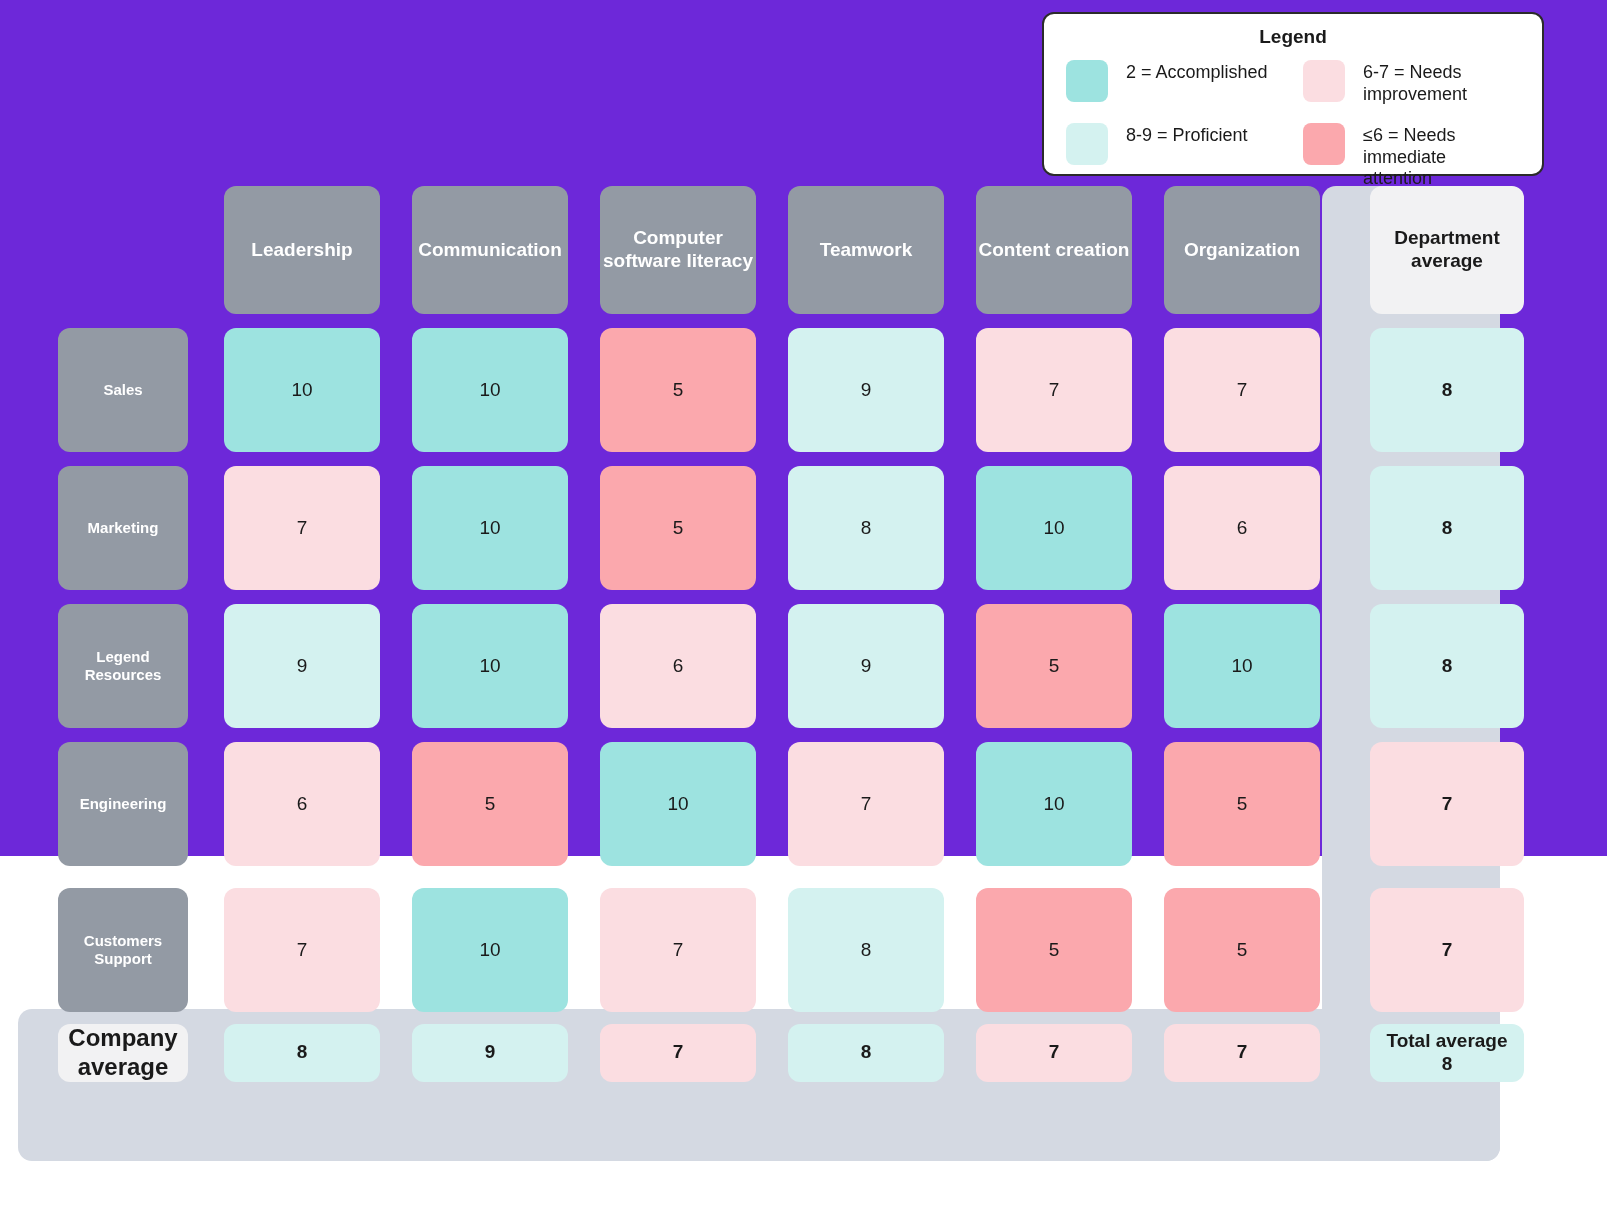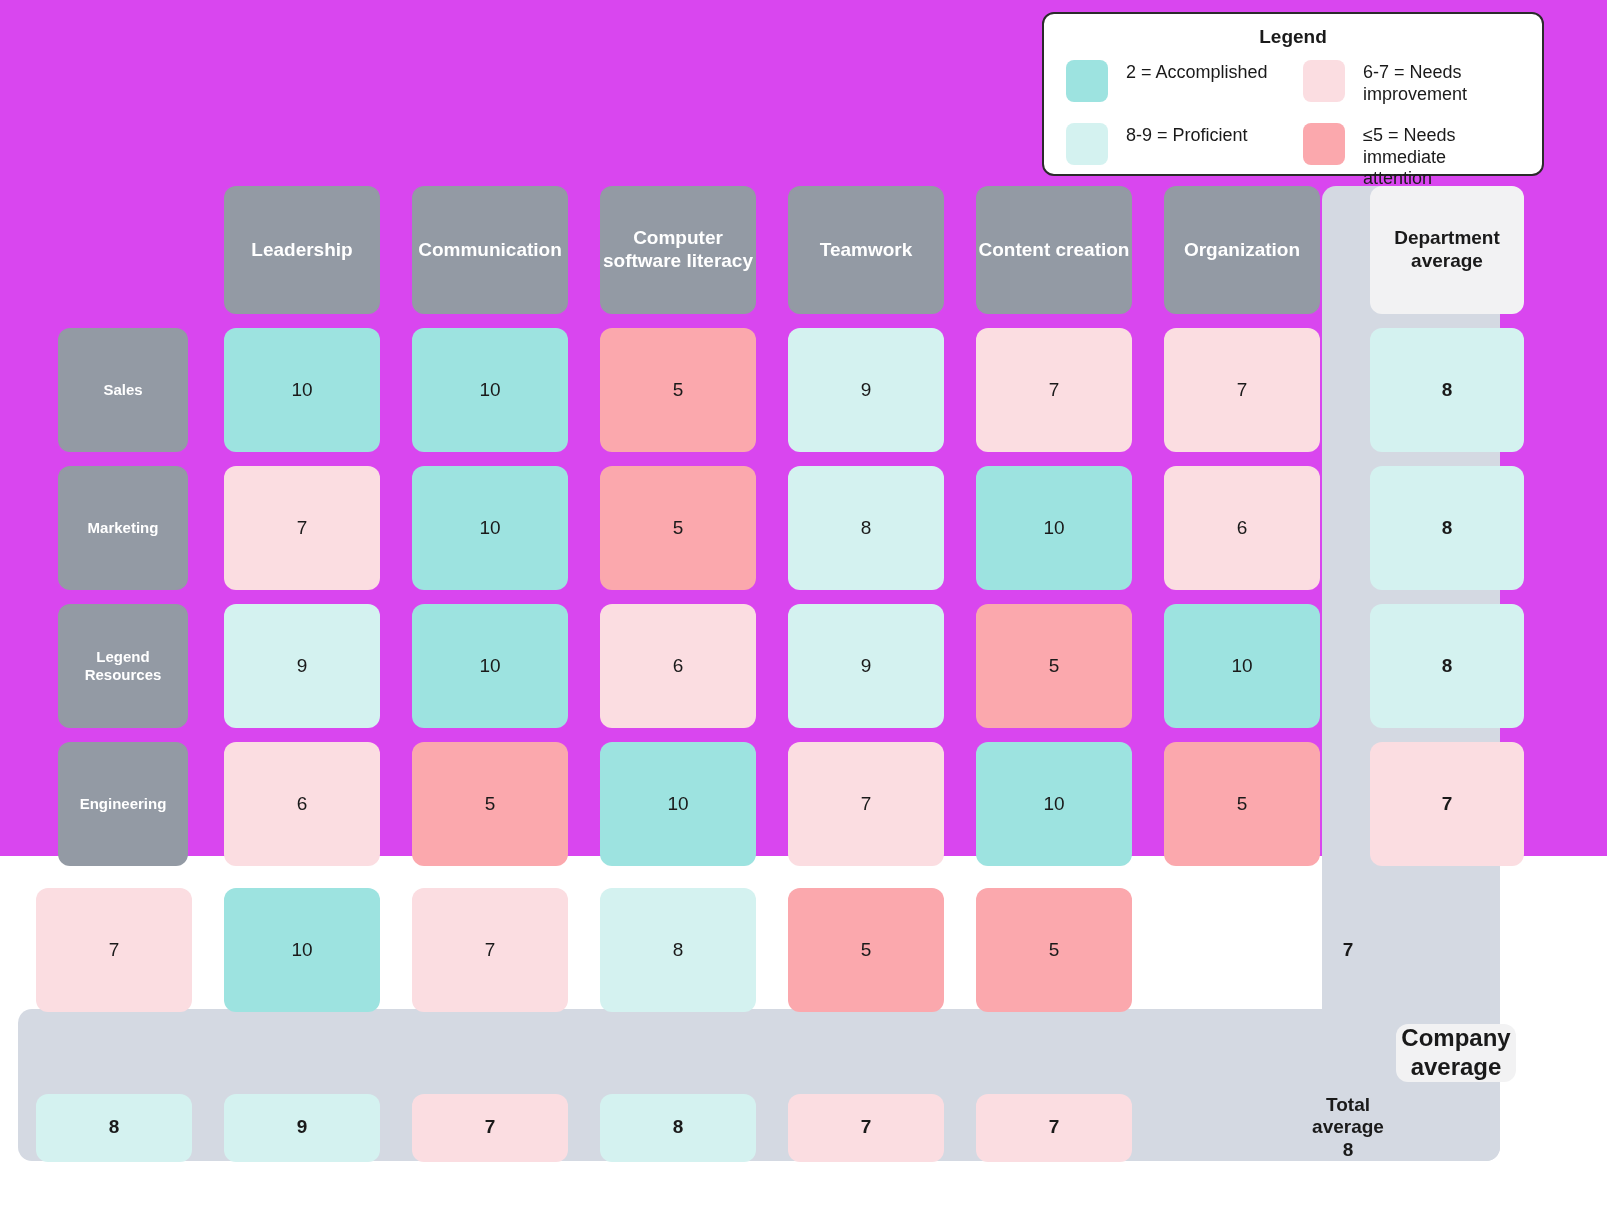--- a/index.html
+++ b/index.html
@@ -8,21 +8,21 @@
     height: 1219px;
     background: #ffffff;
     font-family: "Liberation Sans", sans-serif;
     overflow: hidden;
   }
 
   .canvas {
     position: relative;
     width: 1607px;
     height: 856px;
-    background: #d946ef;
+    background: #6d28d9;
   }
 
   
   .legend {
     position: absolute;
     left: 1042px;
     top: 12px;
     width: 502px;
     height: 164px;
     background: #ffffff;
@@ -172,21 +172,21 @@
         <span class="legend-swatch" style="background:#fbdde1"></span>
         <span class="legend-label">6-7 = Needs
 improvement</span>
       </div>
       <div class="legend-item">
         <span class="legend-swatch" style="background:#d4f2f0"></span>
         <span class="legend-label">8-9 = Proficient</span>
       </div>
       <div class="legend-item">
         <span class="legend-swatch" style="background:#fba8ad"></span>
-        <span class="legend-label">≤5 = Needs
+        <span class="legend-label">≤6 = Needs
 immediate attention</span>
       </div>
     </div>
   </div>
 
   <div class="matrix">
     <div class="dept-band"></div>
     <div class="company-band"></div>
 
     <div class="grid">
@@ -284,20 +284,21 @@
       <div class="cell spacer"></div>
       <div class="cell spacer"></div>
       <div class="cell spacer"></div>
       <div class="cell spacer"></div>
       <div class="cell spacer"></div>
       <div class="cell spacer"></div>
       <div class="cell spacer"></div>
       <div class="cell spacer"></div>
       <div class="cell spacer"></div>
 
+      <div class="cell rowhdr">Customers Support</div>
       <div class="cell score" style="background: rgb(251, 221, 225);">7</div>
       <div class="cell score" style="background: rgb(157, 227, 224);">10</div>
       <div class="cell score" style="background: rgb(251, 221, 225);">7</div>
       <div class="cell score" style="background: rgb(212, 242, 240);">8</div>
       <div class="cell score" style="background: rgb(251, 168, 173);">5</div>
       <div class="cell score" style="background: rgb(251, 168, 173);">5</div>
       <div class="cell spacer"></div>
       <div class="cell score avg-cell" style="background: rgb(251, 221, 225);">7</div>
 
       <div class="cell spacer"></div>

